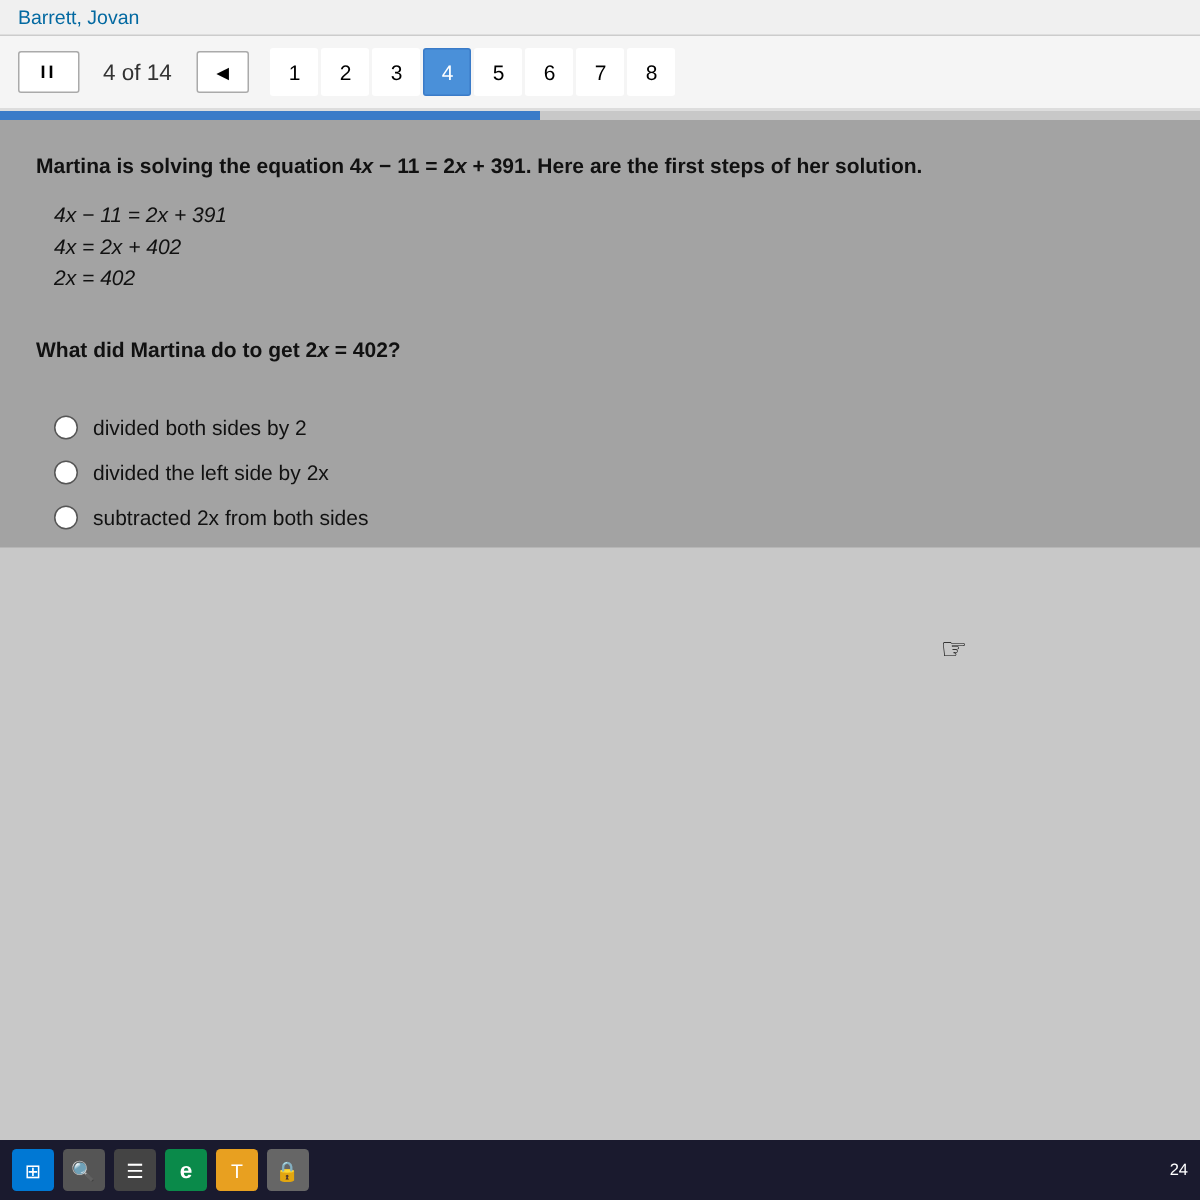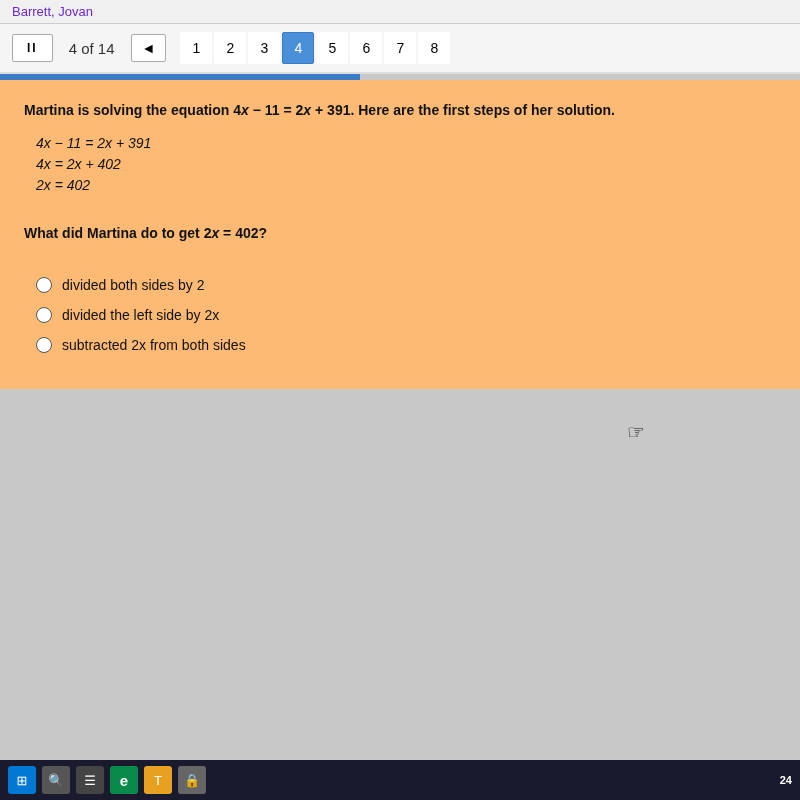--- a/index.html
+++ b/index.html
@@ -11,21 +11,21 @@
       height: 800px;
       overflow: hidden;
       position: relative;
     }
 
     .top-bar {
       background: #f0f0f0;
       border-bottom: 1px solid #ccc;
       padding: 4px 12px;
       font-size: 13px;
-      color: #6d28d9;
+      color: #0369a1;
     }
 
     .toolbar {
       background: #f5f5f5;
       border-bottom: 2px solid #ddd;
       display: flex;
       align-items: center;
       padding: 8px 12px;
       gap: 10px;
     }
@@ -81,23 +81,23 @@
       border-color: #3a7bc8;
     }
 
     .blue-bar {
       height: 6px;
       background: #3a7bc8;
       width: 45%;
     }
 
     .content-area {
-      background: #fdba74;
+      background: #a3a3a3;
       margin: 0;
-      padding: 20px 24px 36px 24px;
+      padding: 20px 24px 12px 24px;
     }
 
     .question-text {
       font-size: 14px;
       color: #111;
       margin-bottom: 14px;
       line-height: 1.5;
     }
 
     .equation-block {
@@ -153,21 +153,20 @@
       display: flex;
       align-items: center;
       padding: 0 8px;
       gap: 6px;
     }
 
     .taskbar-clock {
       color: white;
       font-size: 11px;
       margin-left: auto;
-      font-weight: bold;
     }
 
     .cursor-hand {
       position: absolute;
       right: 155px;
       top: 420px;
       font-size: 20px;
       pointer-events: none;
     }
 

